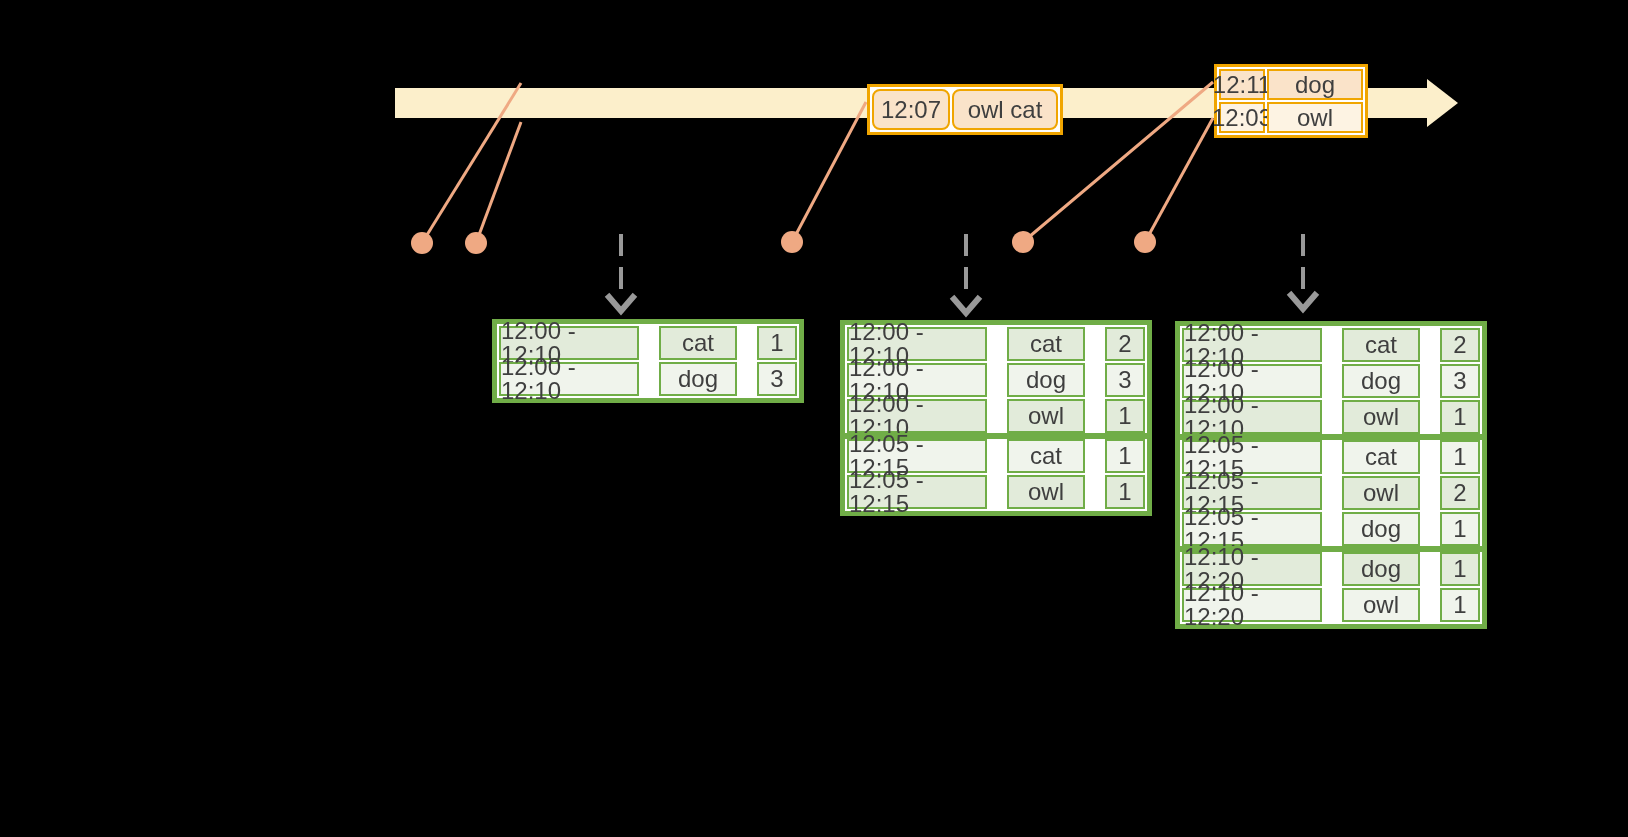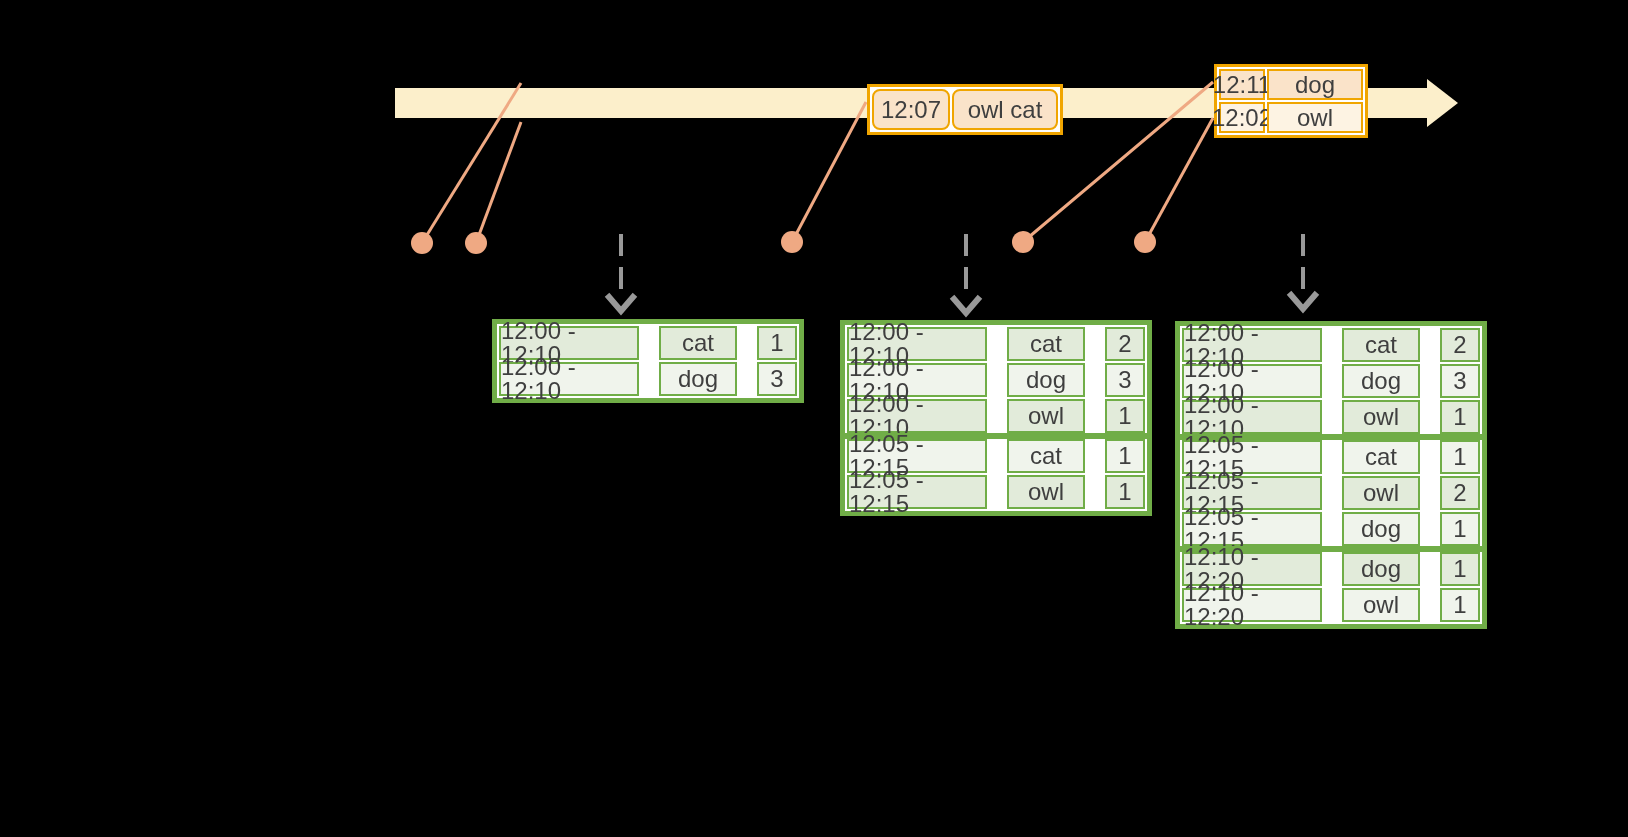--- a/index.html
+++ b/index.html
@@ -81,21 +81,21 @@
       <div class="ecell ewords peach">owl cat</div>
     </div>
   </div>
 
   <div class="etable et3" style="left:1214px;top:64px">
     <div class="erow">
       <div class="ecell etime peach">12:11</div>
       <div class="ecell ewords peach">dog</div>
     </div>
     <div class="erow">
-      <div class="ecell etime cream">12:02</div>
+      <div class="ecell etime cream">12:03</div>
       <div class="ecell ewords cream">owl</div>
     </div>
   </div>
 
   <div class="gtable" style="left:492px;top:319px">
     <div class="grow sage">
       <div class="gcell gwin">12:00 - 12:10</div>
       <div class="gcell gword">cat</div>
       <div class="gcell gcount">1</div>
     </div>

